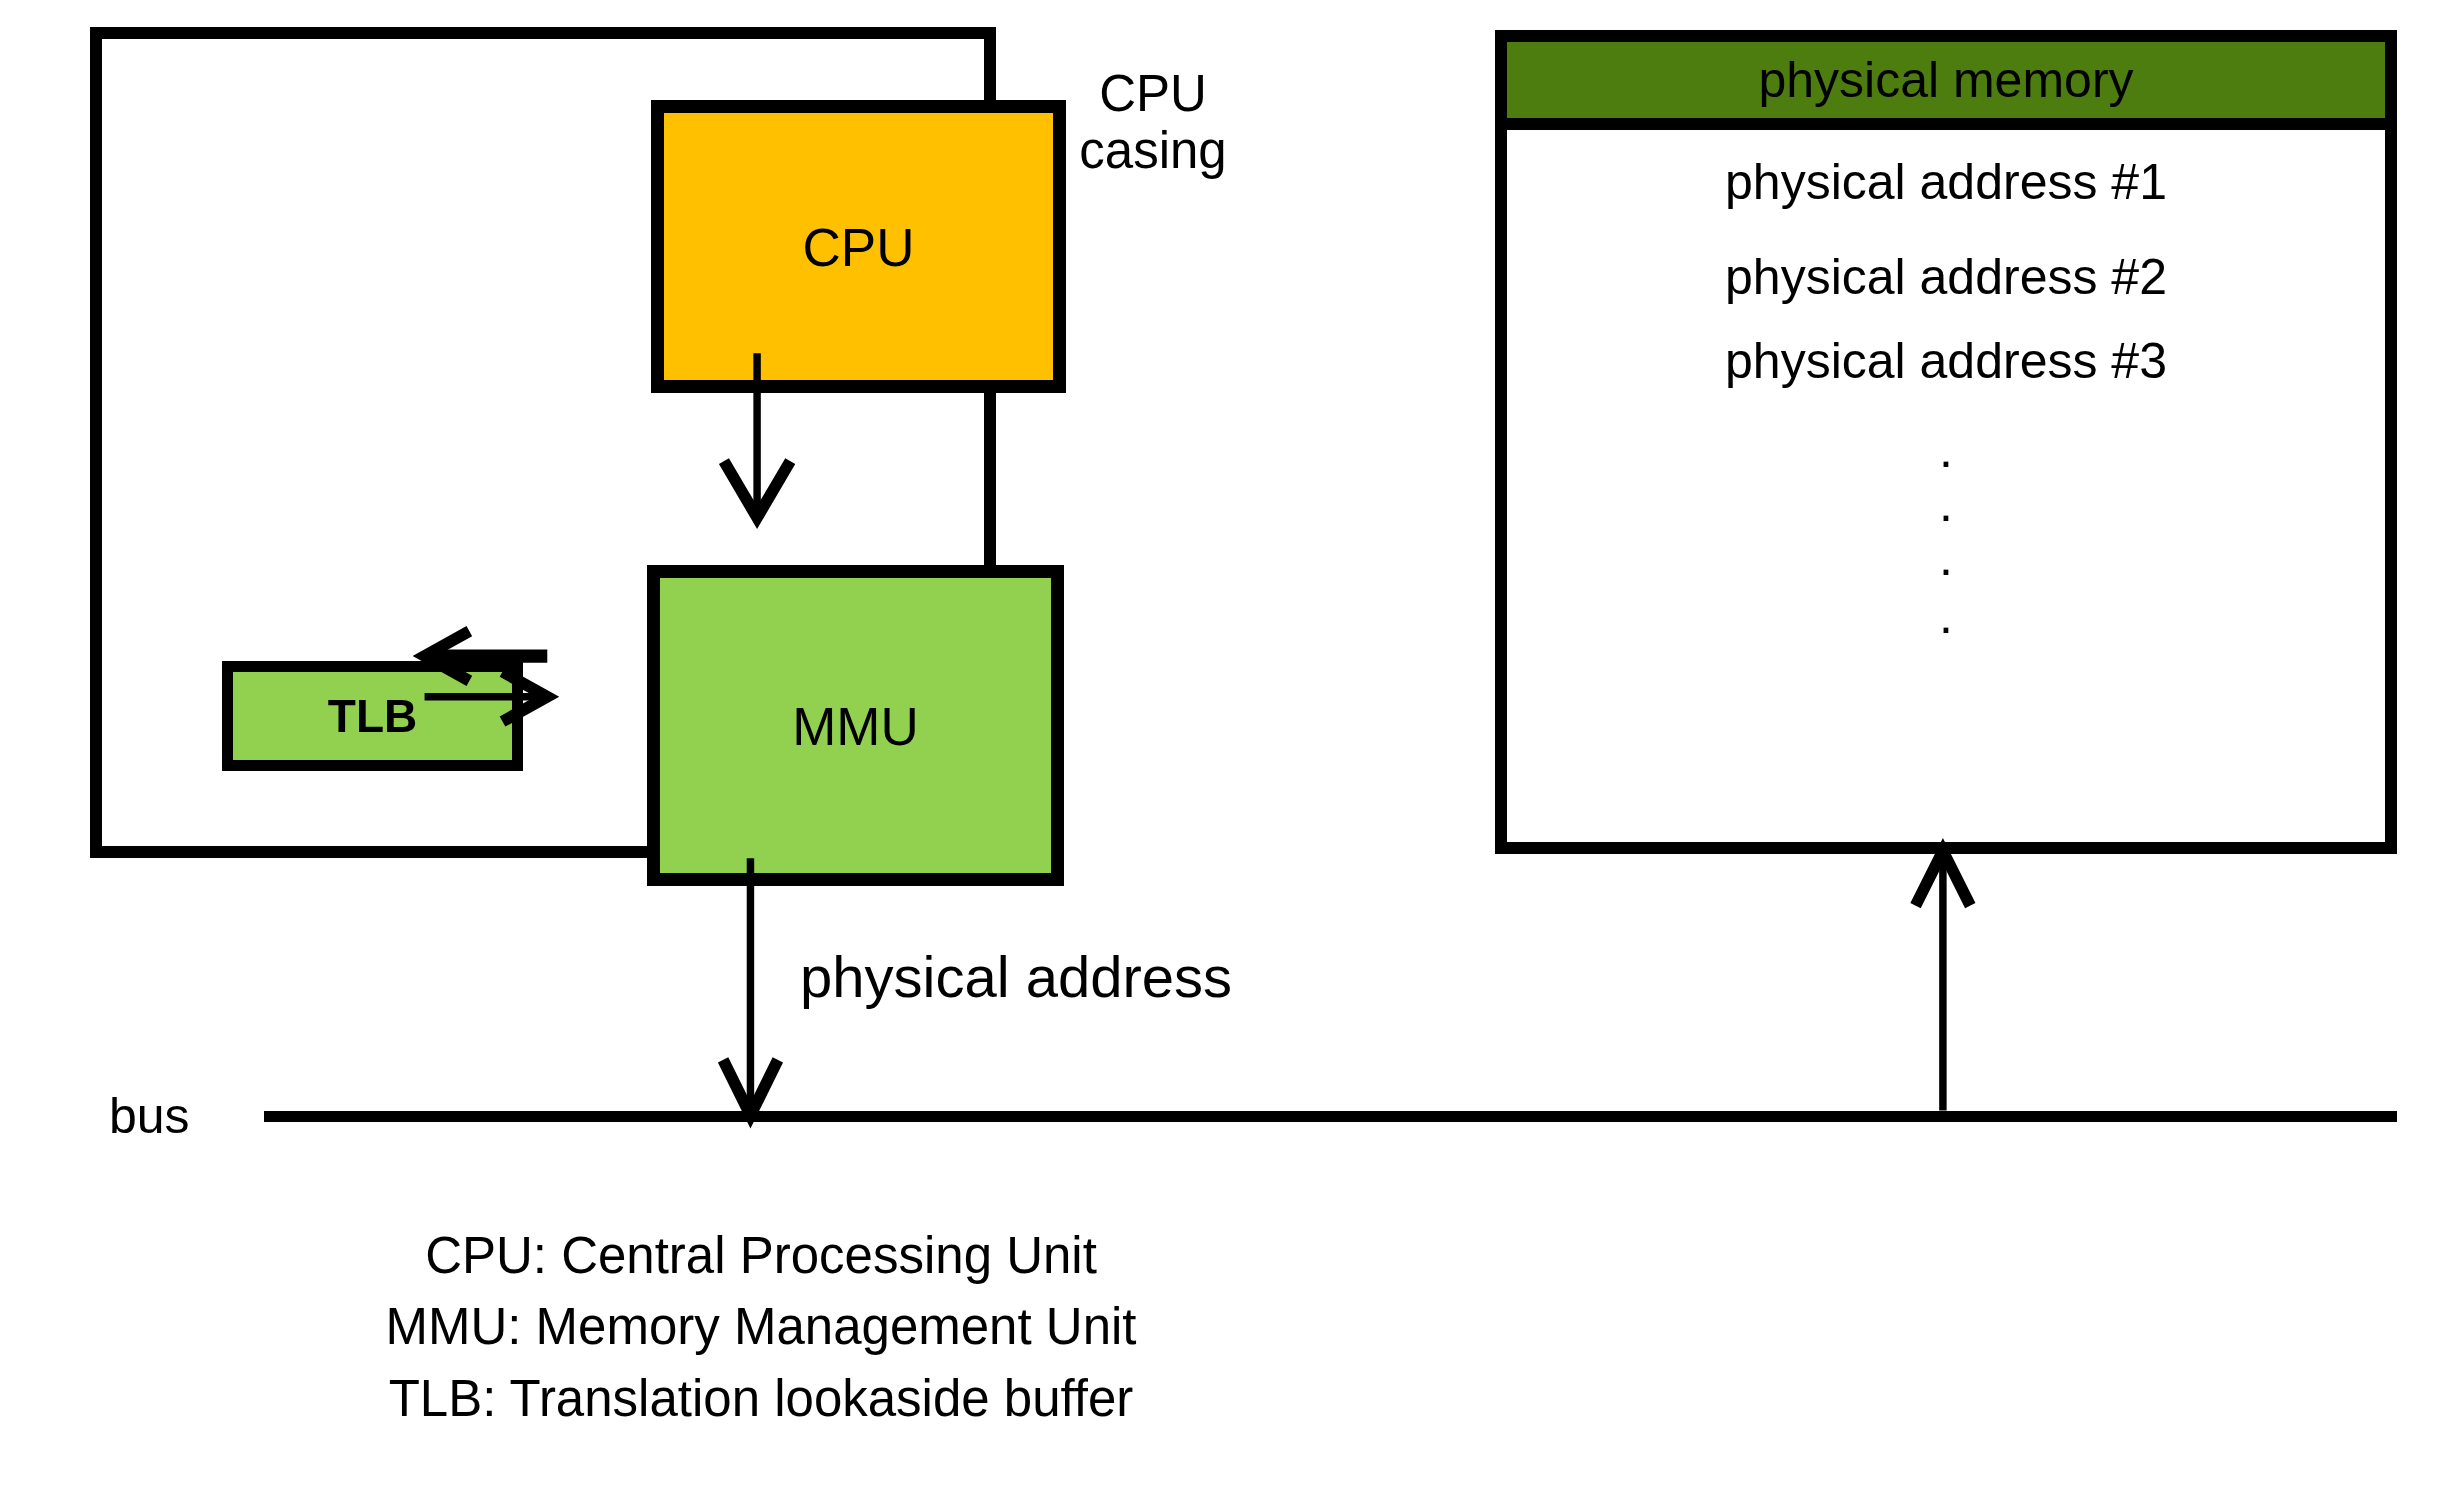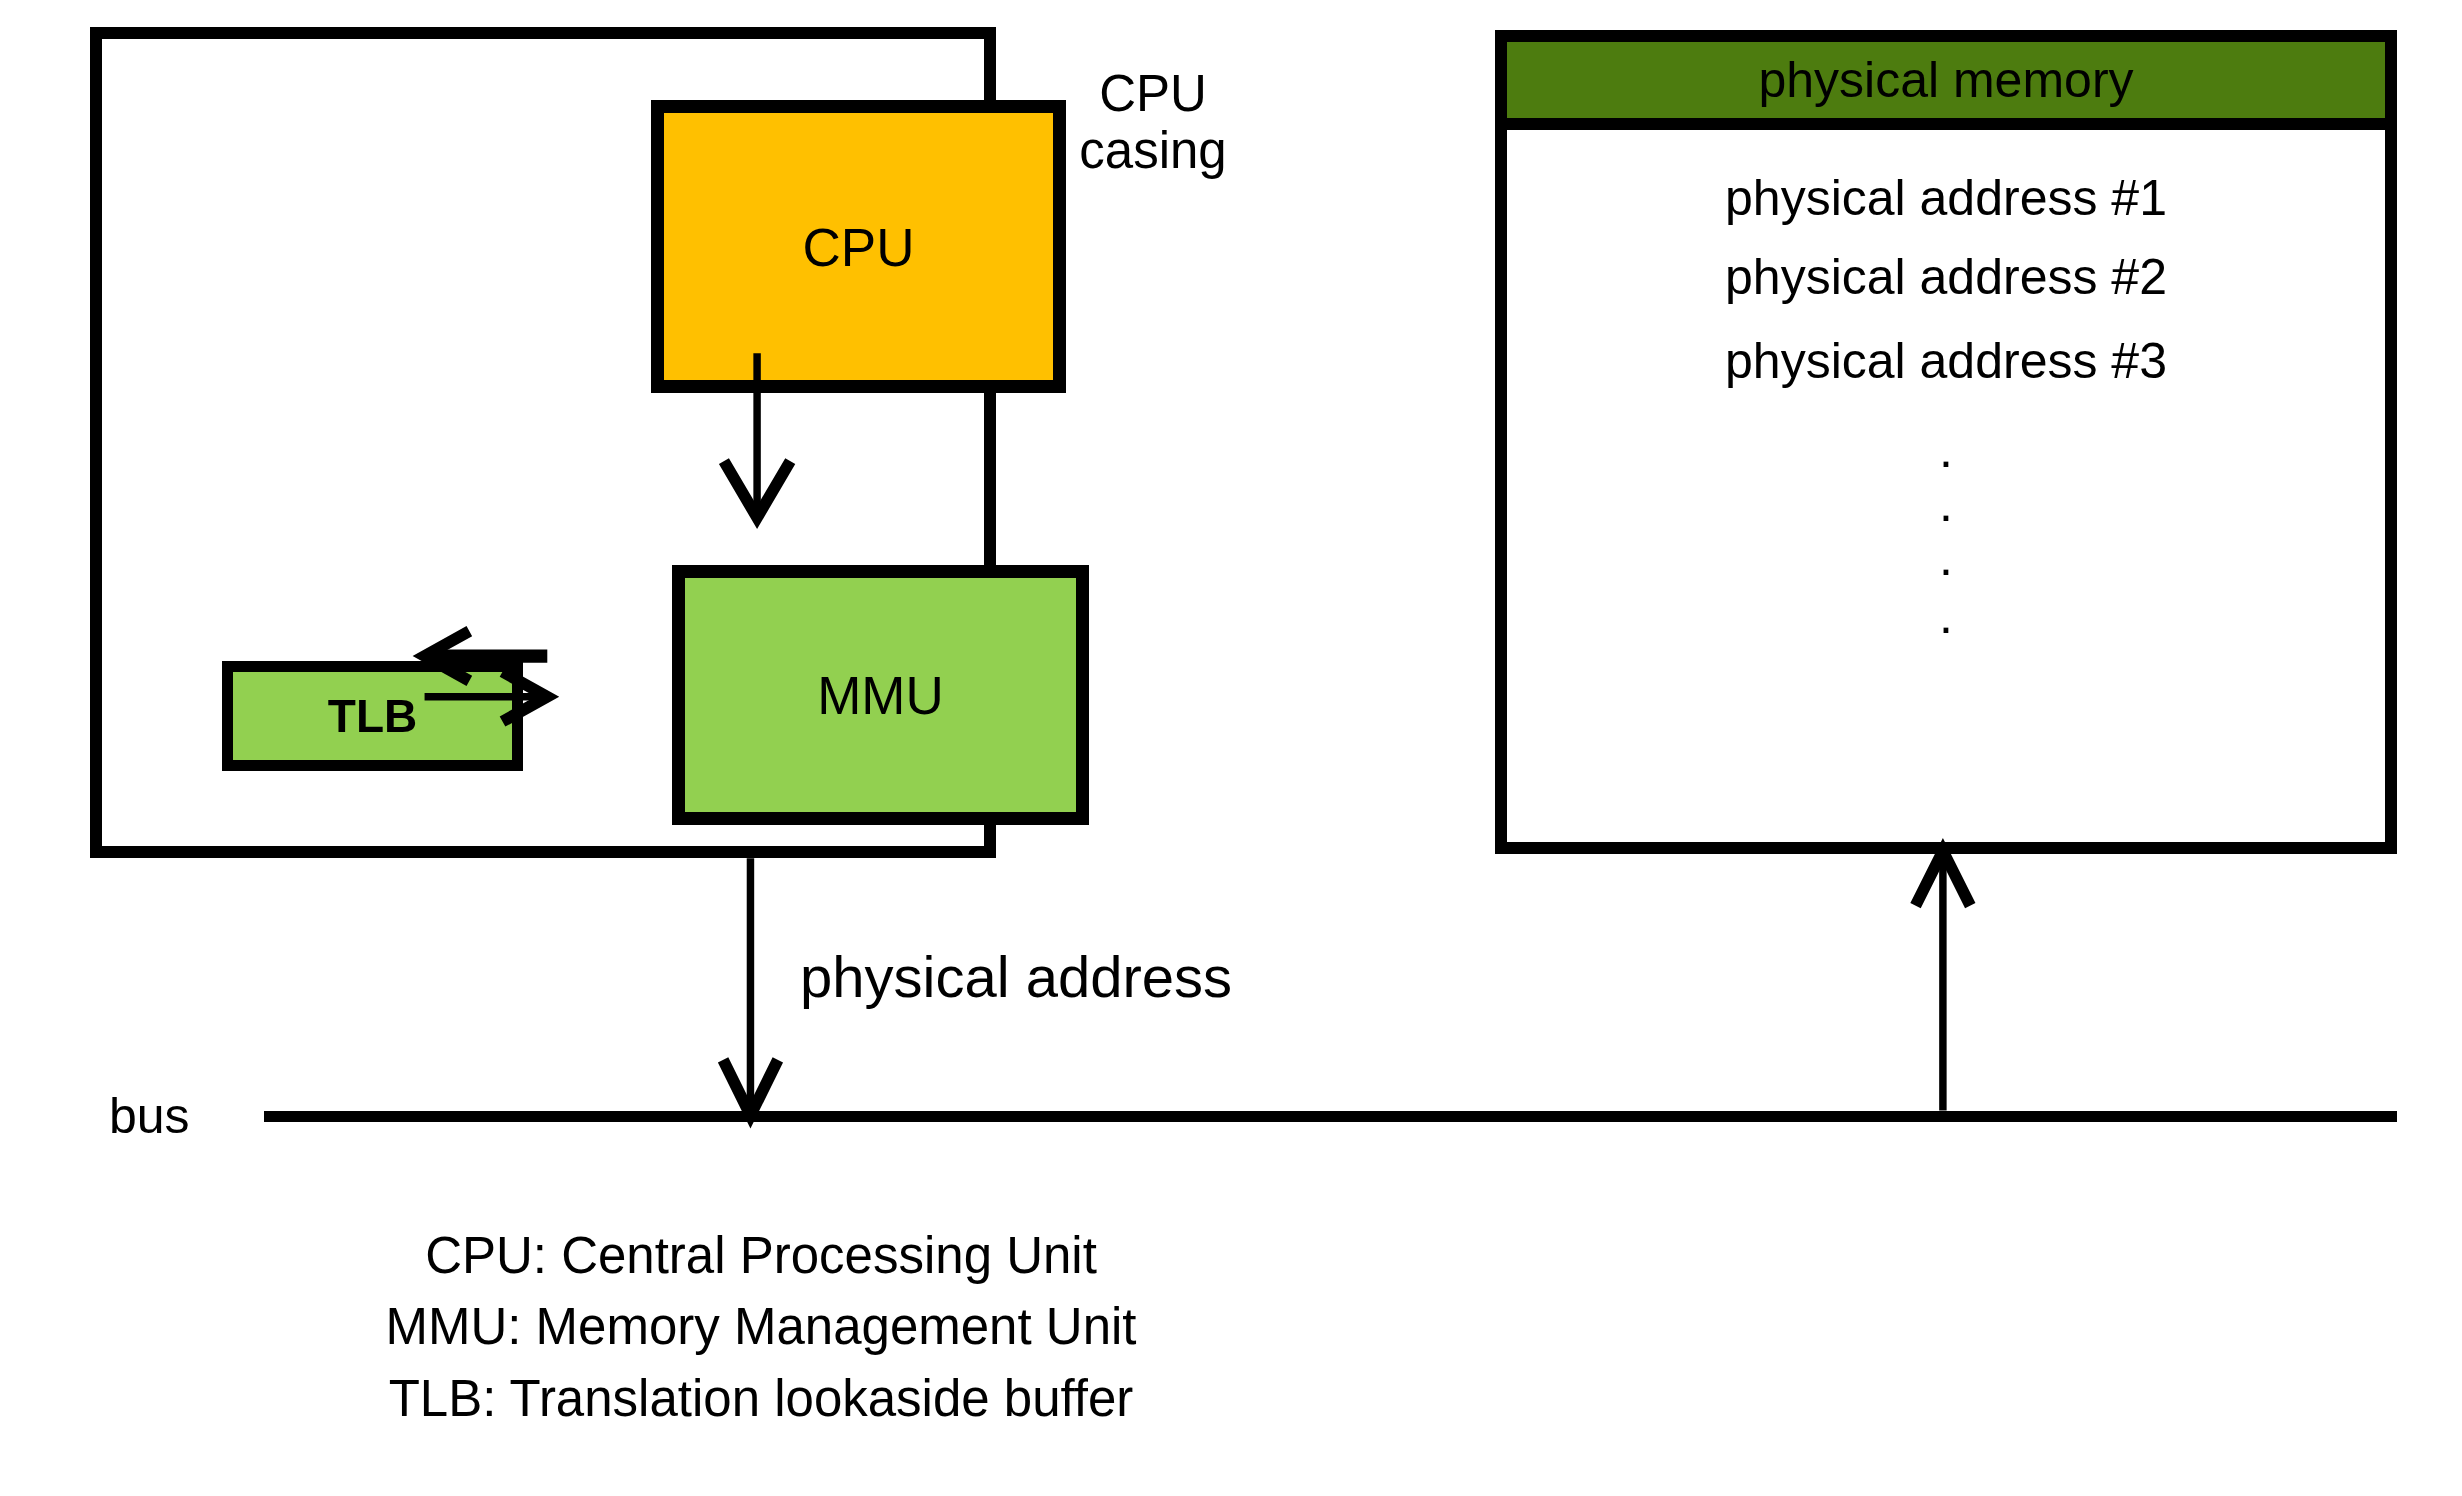--- a/index.html
+++ b/index.html
@@ -63,24 +63,24 @@
     transform: translateY(-50%);
     text-align: center;
     font-size: 53px;
     color: #000000;
     font-family: "Liberation Sans", sans-serif;
   }
 
   
   #mmu-box {
     position: absolute;
-    left: 570px;
+    left: 545px;
     top: 526px;
     width: 417px;
-    height: 260px;
+    height: 321px;
     background: #92D050;
     border: 13.3px solid #000000;
     box-sizing: border-box;
     padding-left: 24px;
   }
   #mmu-box-label {
     position: absolute;
     left: 0; right: 0;
     top: 50%;
     transform: translateY(-50%);
@@ -255,21 +255,21 @@
 
   <div class="txt" id="bus-label">bus</div>
 
   <div id="bus-line"></div>
 
   <div id="memory-box">
     <div id="memory-header">
       <div id="memory-header-label">physical memory</div>
     </div>
     <div id="memory-body">
-      <div class="mem-row" style="top:38px;">physical address #1</div>
+      <div class="mem-row" style="top:22px;">physical address #1</div>
       <div class="mem-row" style="top:117px;">physical address #2</div>
       <div class="mem-row" style="top:201px;">physical address #3</div>
 
       <div class="mem-dot" style="top:294px;">.</div>
       <div class="mem-dot" style="top:348px;">.</div>
       <div class="mem-dot" style="top:402px;">.</div>
       <div class="mem-dot" style="top:460px;">.</div>
     </div>
   </div>
 

